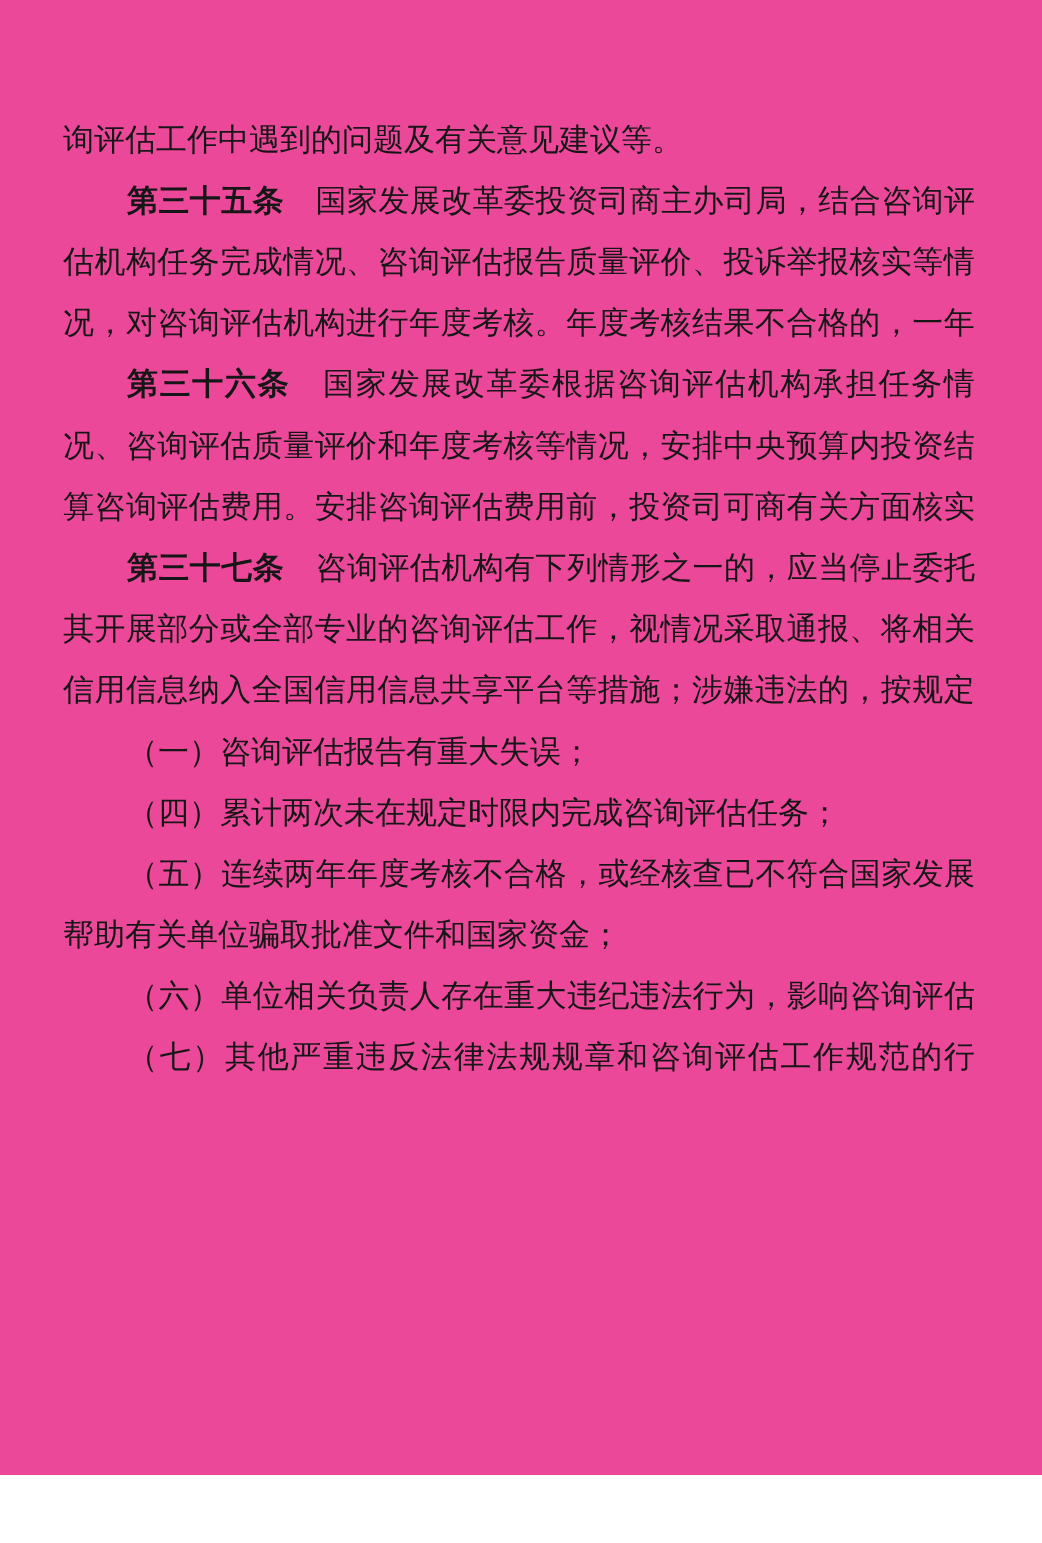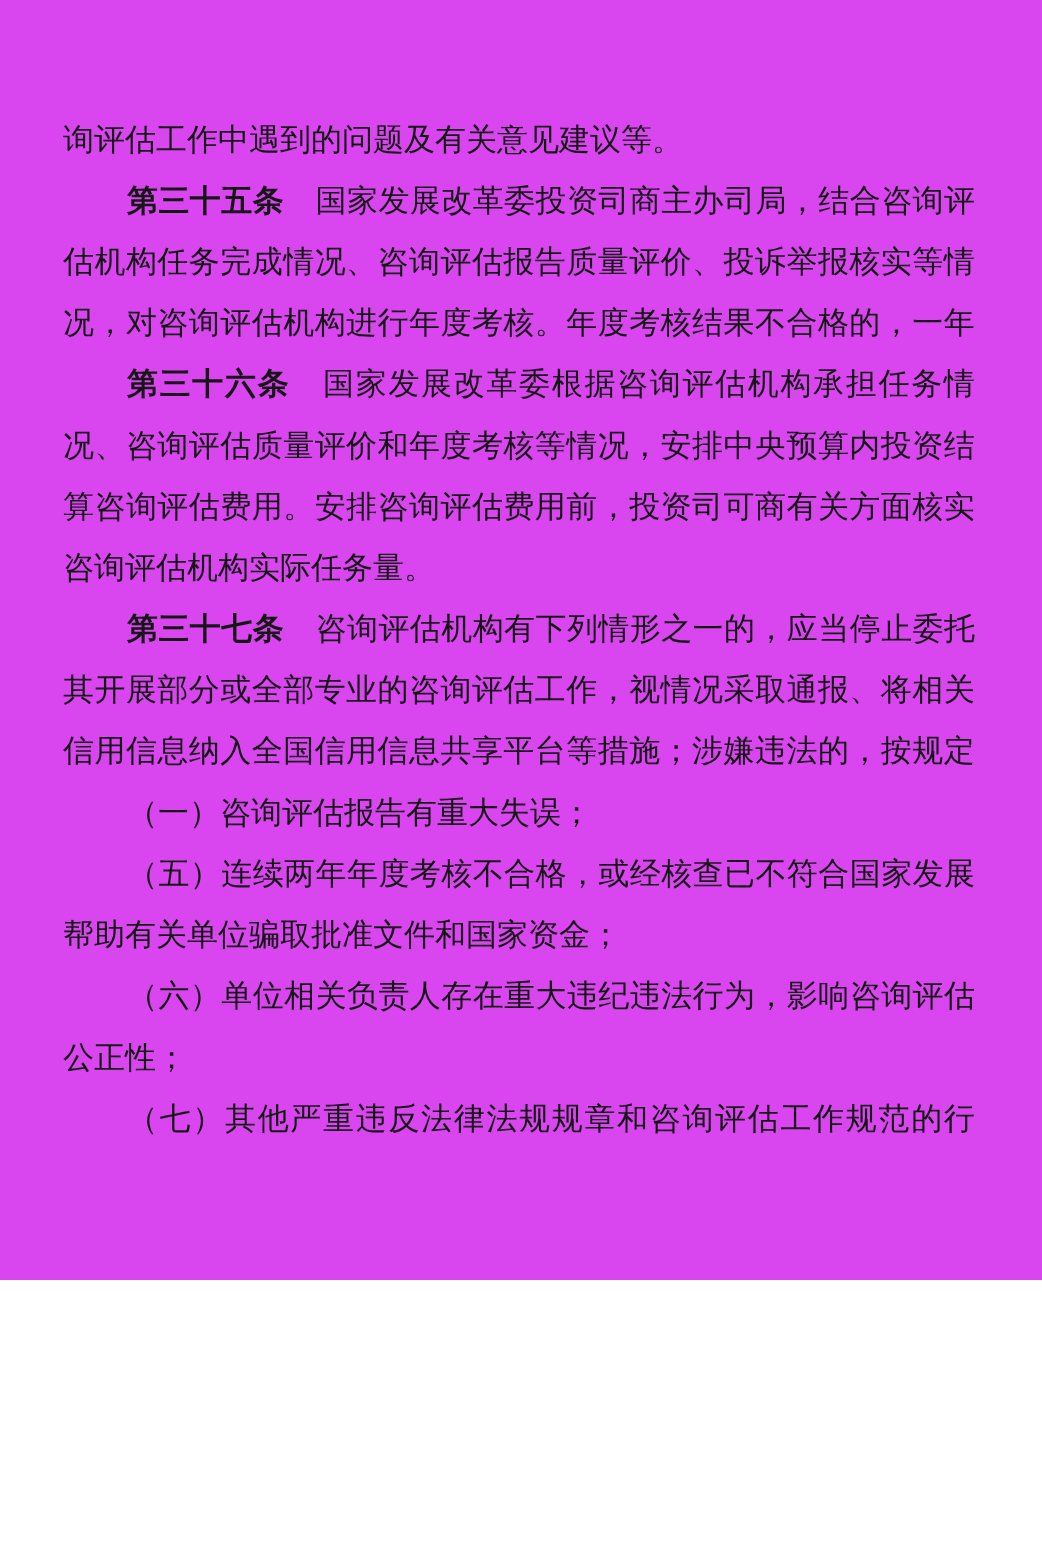--- a/index.html
+++ b/index.html
@@ -3,22 +3,22 @@
 <meta charset="utf-8">
 <style>
   html, body {
     margin: 0;
     padding: 0;
     background: #ffffff;
   }
   .page {
     position: relative;
     width: 1042px;
-    height: 1280px;
-    background: #d946ef;
+    height: 1475px;
+    background: #ec4899;
     overflow: hidden;
     font-family: "Liberation Serif", "DejaVu Serif", serif;
     color: #161616;
   }
   .textblock {
     position: absolute;
     left: 63px;
     top: 109px;
     width: 912px;
   }
@@ -79,44 +79,43 @@
     <div class="line jf ind">
         <span class="term" data-bind="doc.lines.5.term"><span class="ch">第</span><span class="ch">三</span><span class="ch">十</span><span class="ch">六</span><span class="ch">条</span></span>
         <span data-bind="doc.lines.5.text"><span class="ch">　</span><span class="ch">国</span><span class="ch">家</span><span class="ch">发</span><span class="ch">展</span><span class="ch">改</span><span class="ch">革</span><span class="ch">委</span><span class="ch">根</span><span class="ch">据</span><span class="ch">咨</span><span class="ch">询</span><span class="ch">评</span><span class="ch">估</span><span class="ch">机</span><span class="ch">构</span><span class="ch">承</span><span class="ch">担</span><span class="ch">任</span><span class="ch">务</span><span class="ch">情</span></span>
       </div>
     <div class="line jf">
         <span data-bind="doc.lines.6.text"><span class="ch">况</span><span class="ch">、</span><span class="ch">咨</span><span class="ch">询</span><span class="ch">评</span><span class="ch">估</span><span class="ch">质</span><span class="ch">量</span><span class="ch">评</span><span class="ch">价</span><span class="ch">和</span><span class="ch">年</span><span class="ch">度</span><span class="ch">考</span><span class="ch">核</span><span class="ch">等</span><span class="ch">情</span><span class="ch">况</span><span class="ch">，</span><span class="ch">安</span><span class="ch">排</span><span class="ch">中</span><span class="ch">央</span><span class="ch">预</span><span class="ch">算</span><span class="ch">内</span><span class="ch">投</span><span class="ch">资</span><span class="ch">结</span></span>
       </div>
     <div class="line jf">
         <span data-bind="doc.lines.7.text"><span class="ch">算</span><span class="ch">咨</span><span class="ch">询</span><span class="ch">评</span><span class="ch">估</span><span class="ch">费</span><span class="ch">用</span><span class="ch">。</span><span class="ch">安</span><span class="ch">排</span><span class="ch">咨</span><span class="ch">询</span><span class="ch">评</span><span class="ch">估</span><span class="ch">费</span><span class="ch">用</span><span class="ch">前</span><span class="ch">，</span><span class="ch">投</span><span class="ch">资</span><span class="ch">司</span><span class="ch">可</span><span class="ch">商</span><span class="ch">有</span><span class="ch">关</span><span class="ch">方</span><span class="ch">面</span><span class="ch">核</span><span class="ch">实</span></span>
       </div>
-    <div class="line"><span data-bind="doc.lines.8.text">咨询评估机构实际任务量。</span></div>
 
     <div class="line jf ind">
         <span class="term" data-bind="doc.lines.9.term"><span class="ch">第</span><span class="ch">三</span><span class="ch">十</span><span class="ch">七</span><span class="ch">条</span></span>
         <span data-bind="doc.lines.9.text"><span class="ch">　</span><span class="ch">咨</span><span class="ch">询</span><span class="ch">评</span><span class="ch">估</span><span class="ch">机</span><span class="ch">构</span><span class="ch">有</span><span class="ch">下</span><span class="ch">列</span><span class="ch">情</span><span class="ch">形</span><span class="ch">之</span><span class="ch">一</span><span class="ch">的</span><span class="ch">，</span><span class="ch">应</span><span class="ch">当</span><span class="ch">停</span><span class="ch">止</span><span class="ch">委</span><span class="ch">托</span></span>
       </div>
     <div class="line jf">
         <span data-bind="doc.lines.10.text"><span class="ch">其</span><span class="ch">开</span><span class="ch">展</span><span class="ch">部</span><span class="ch">分</span><span class="ch">或</span><span class="ch">全</span><span class="ch">部</span><span class="ch">专</span><span class="ch">业</span><span class="ch">的</span><span class="ch">咨</span><span class="ch">询</span><span class="ch">评</span><span class="ch">估</span><span class="ch">工</span><span class="ch">作</span><span class="ch">，</span><span class="ch">视</span><span class="ch">情</span><span class="ch">况</span><span class="ch">采</span><span class="ch">取</span><span class="ch">通</span><span class="ch">报</span><span class="ch">、</span><span class="ch">将</span><span class="ch">相</span><span class="ch">关</span></span>
       </div>
     <div class="line jf">
         <span data-bind="doc.lines.11.text"><span class="ch">信</span><span class="ch">用</span><span class="ch">信</span><span class="ch">息</span><span class="ch">纳</span><span class="ch">入</span><span class="ch">全</span><span class="ch">国</span><span class="ch">信</span><span class="ch">用</span><span class="ch">信</span><span class="ch">息</span><span class="ch">共</span><span class="ch">享</span><span class="ch">平</span><span class="ch">台</span><span class="ch">等</span><span class="ch">措</span><span class="ch">施</span><span class="ch">；</span><span class="ch">涉</span><span class="ch">嫌</span><span class="ch">违</span><span class="ch">法</span><span class="ch">的</span><span class="ch">，</span><span class="ch">按</span><span class="ch">规</span><span class="ch">定</span></span>
       </div>
 
     <div class="line ind"><span data-bind="doc.lines.13.text">（一）咨询评估报告有重大失误；</span></div>
+    <div class="line ind"><span data-bind="doc.lines.16.text">（四）累计两次未在规定时限内完成咨询评估任务；</span></div>
 
     <div class="line jf ind">
         <span data-bind="doc.lines.17.text"><span class="ch">（</span><span class="ch">五</span><span class="ch">）</span><span class="ch">连</span><span class="ch">续</span><span class="ch">两</span><span class="ch">年</span><span class="ch">年</span><span class="ch">度</span><span class="ch">考</span><span class="ch">核</span><span class="ch">不</span><span class="ch">合</span><span class="ch">格</span><span class="ch">，</span><span class="ch">或</span><span class="ch">经</span><span class="ch">核</span><span class="ch">查</span><span class="ch">已</span><span class="ch">不</span><span class="ch">符</span><span class="ch">合</span><span class="ch">国</span><span class="ch">家</span><span class="ch">发</span><span class="ch">展</span></span>
       </div>
     <div class="line"><span data-bind="doc.lines.18.text">帮助有关单位骗取批准文件和国家资金；</span></div>
 
     <div class="line jf ind">
         <span data-bind="doc.lines.19.text"><span class="ch">（</span><span class="ch">六</span><span class="ch">）</span><span class="ch">单</span><span class="ch">位</span><span class="ch">相</span><span class="ch">关</span><span class="ch">负</span><span class="ch">责</span><span class="ch">人</span><span class="ch">存</span><span class="ch">在</span><span class="ch">重</span><span class="ch">大</span><span class="ch">违</span><span class="ch">纪</span><span class="ch">违</span><span class="ch">法</span><span class="ch">行</span><span class="ch">为</span><span class="ch">，</span><span class="ch">影</span><span class="ch">响</span><span class="ch">咨</span><span class="ch">询</span><span class="ch">评</span><span class="ch">估</span></span>
       </div>
-    <div class="line"><span data-bind="doc.lines.20.text">公正性；</span></div>
 
     <div class="line jf ind">
         <span data-bind="doc.lines.21.text"><span class="ch">（</span><span class="ch">七</span><span class="ch">）</span><span class="ch">其</span><span class="ch">他</span><span class="ch">严</span><span class="ch">重</span><span class="ch">违</span><span class="ch">反</span><span class="ch">法</span><span class="ch">律</span><span class="ch">法</span><span class="ch">规</span><span class="ch">规</span><span class="ch">章</span><span class="ch">和</span><span class="ch">咨</span><span class="ch">询</span><span class="ch">评</span><span class="ch">估</span><span class="ch">工</span><span class="ch">作</span><span class="ch">规</span><span class="ch">范</span><span class="ch">的</span><span class="ch">行</span></span>
       </div>
 
   </div>
 
   <div class="footer">
     <span data-bind="doc.footer.page_number">—  10  —</span>
   </div>

